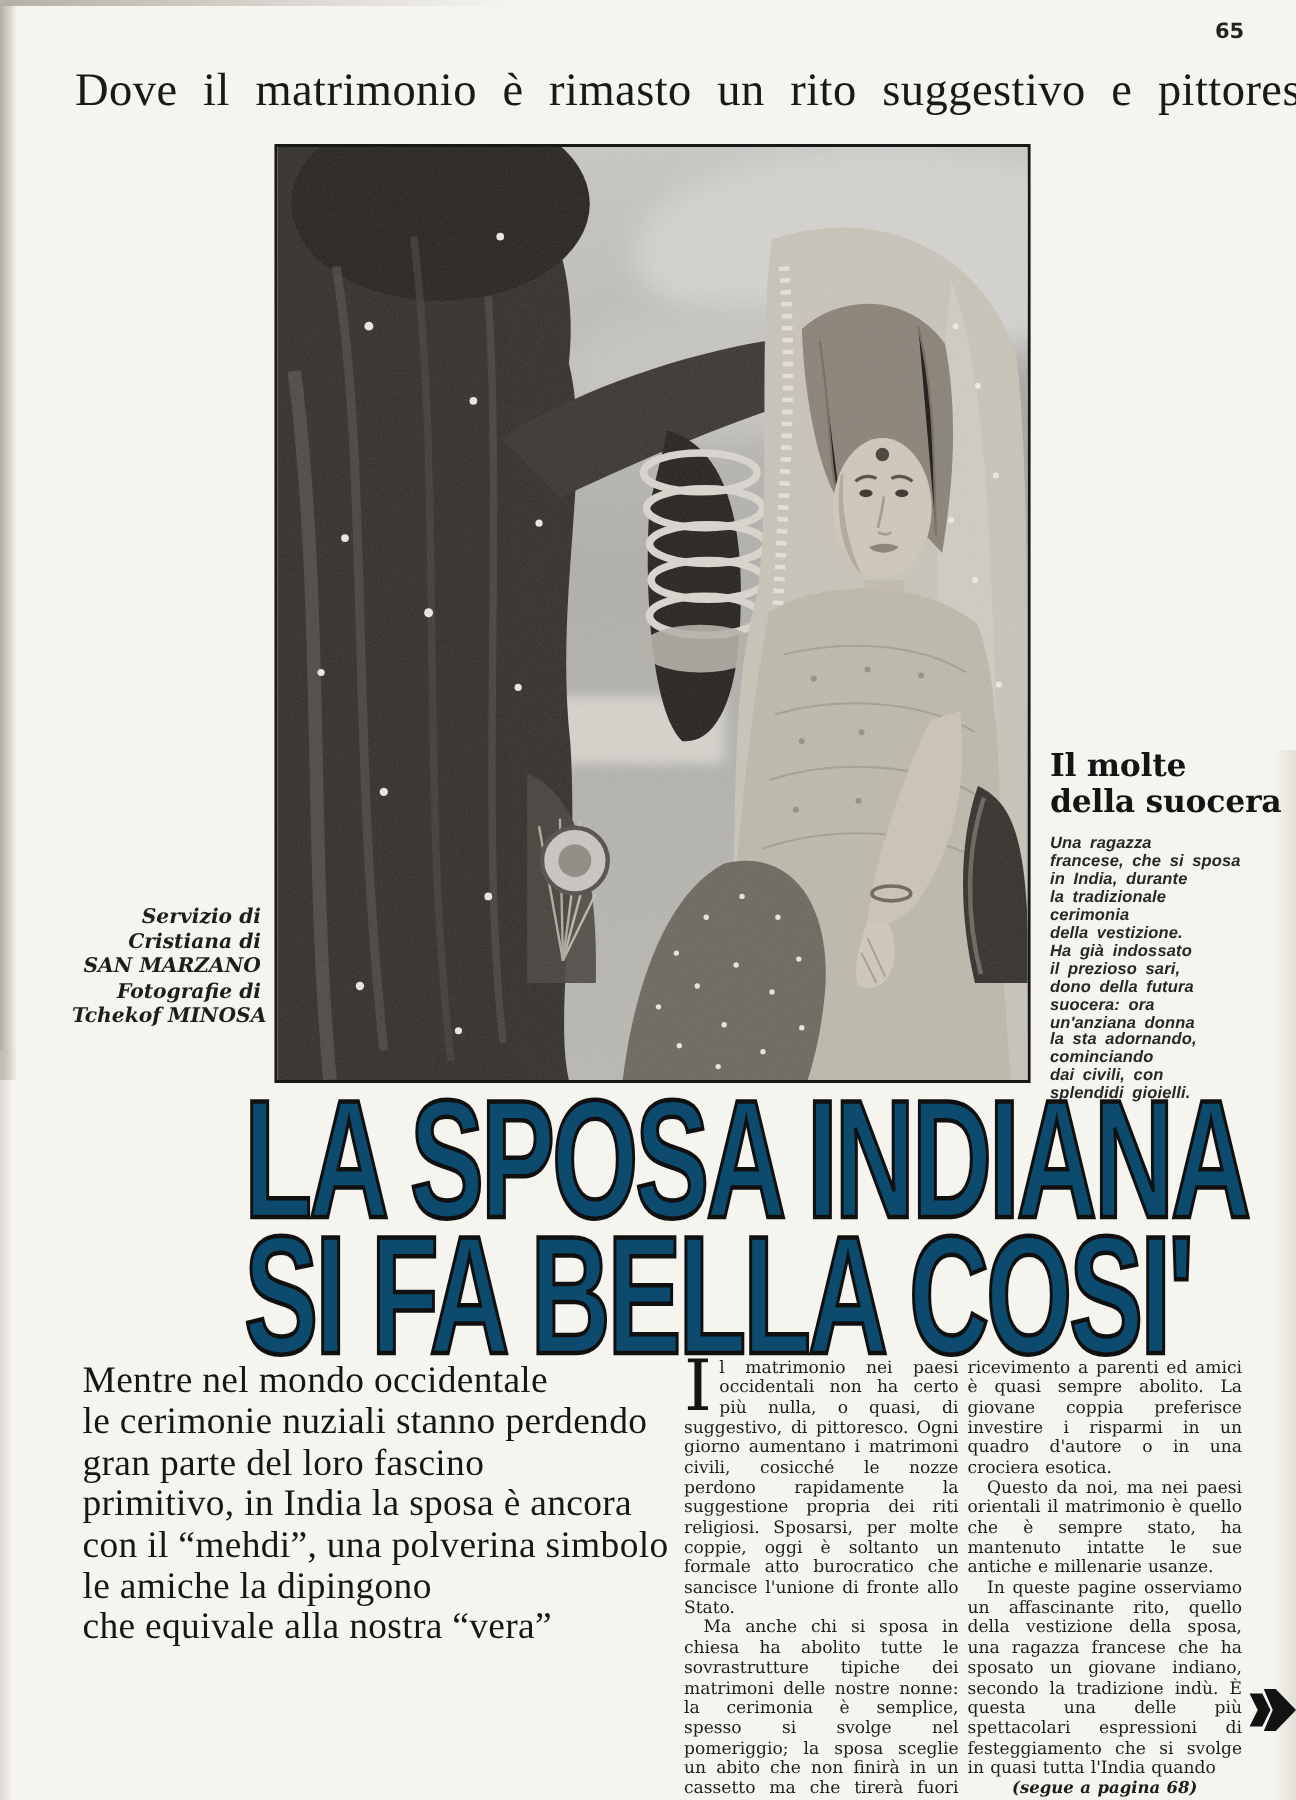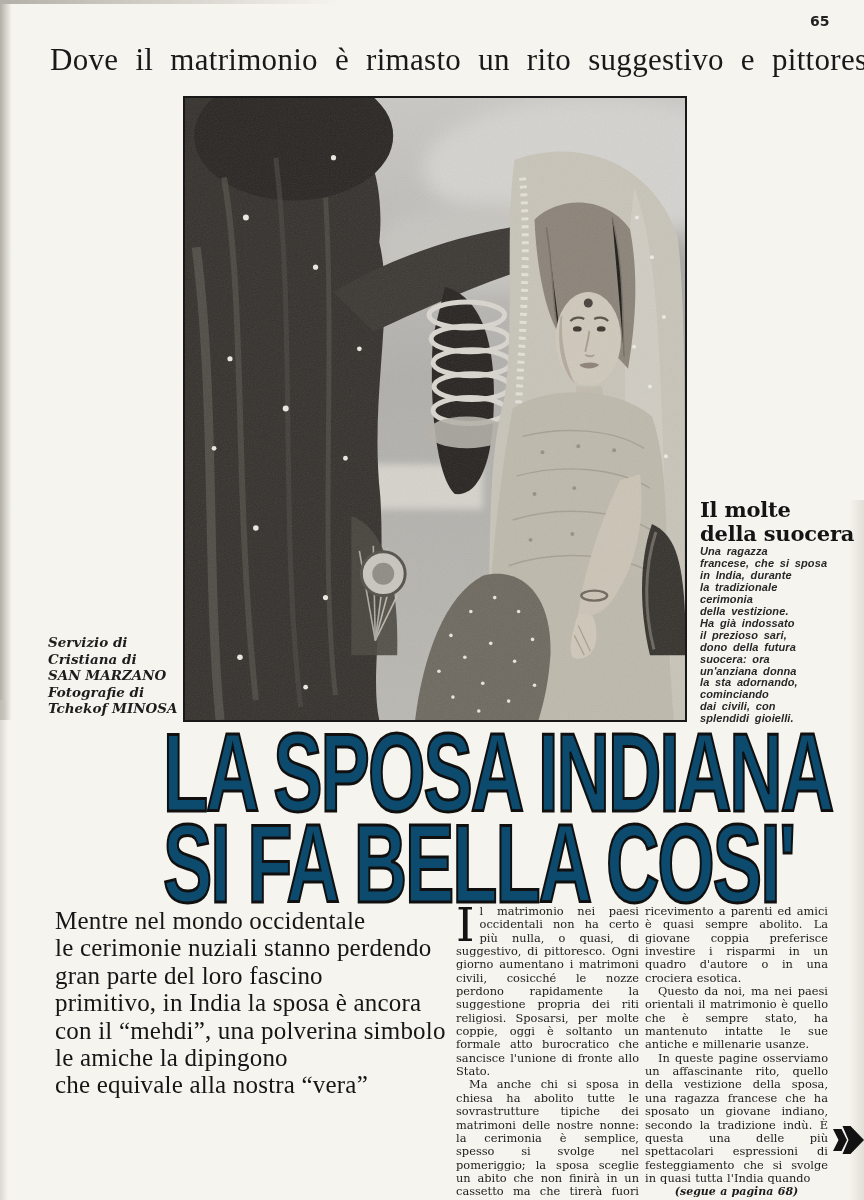--- a/index.html
+++ b/index.html
@@ -22,27 +22,27 @@
     font:bold 14px/16px "DejaVu Sans",sans-serif;color:#222;}
 
   .kicker{position:absolute;left:50px;top:42px;width:766px;text-align:center;
     font-family:"Liberation Serif",serif;font-size:31px;line-height:36px;
     word-spacing:9px;letter-spacing:.3px;color:#191919;white-space:nowrap;}
 
   .photo-frame{position:absolute;left:183px;top:96px;width:504px;height:626px;
     border:2px solid #181818;box-sizing:border-box;background:#b9b8b4;}
   .photo-frame svg{display:block;width:100%;height:100%;}
 
-  .photo-credit{position:absolute;left:48px;top:634px;width:126px;text-align:left;
+  .photo-credit{position:absolute;left:48px;top:603px;width:126px;text-align:right;
     font:bold italic 13.5px/16.5px "DejaVu Serif",serif;color:#1d1d1d;}
   .photo-credit div{white-space:nowrap;}
 
   .side-caption{position:absolute;left:700px;top:498px;width:160px;}
   .side-caption-title{font:bold 21px/24px "DejaVu Serif",serif;color:#141414;letter-spacing:-.2px;}
-  .side-caption-body{
+  .side-caption-body{margin-top:11px;
     font:bold italic 11px/11.95px "Liberation Sans",sans-serif;
     color:#272727;word-spacing:2.5px;letter-spacing:.1px;}
   .side-caption-body div{white-space:nowrap;}
 
   .headline{position:absolute;left:16px;top:727px;width:864px;color:#0c4a6e;}
   .headline-line{height:91px;text-align:center;white-space:nowrap;
     font:bold 112px/91px "Liberation Sans",sans-serif;letter-spacing:-3px;
     -webkit-text-stroke:3px #101010;
     transform:scaleX(0.66);transform-origin:50% 50%;}
 

